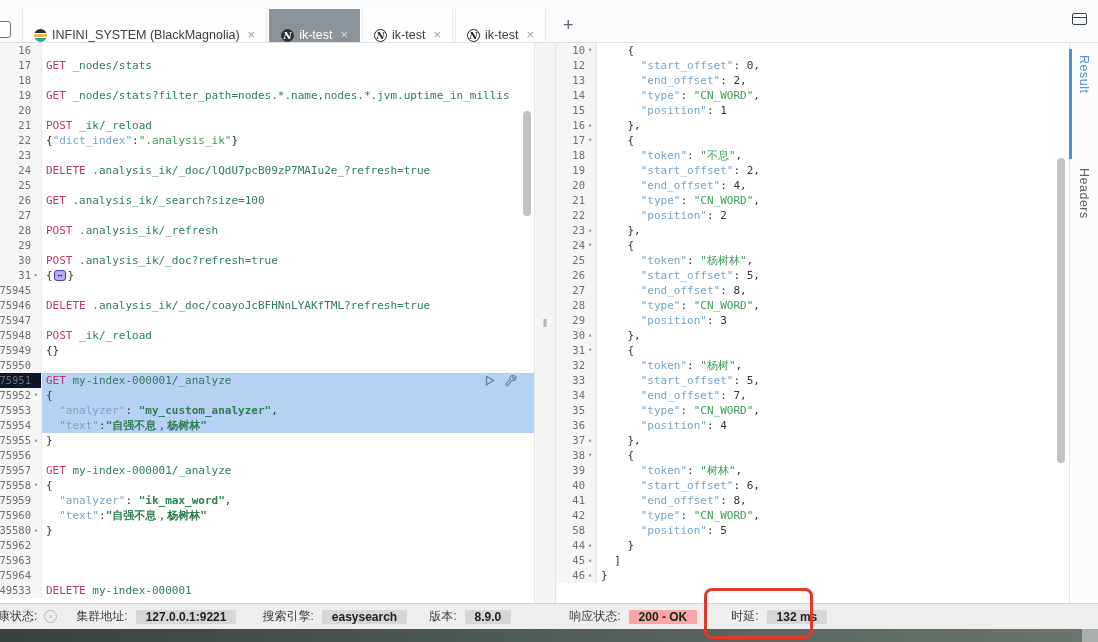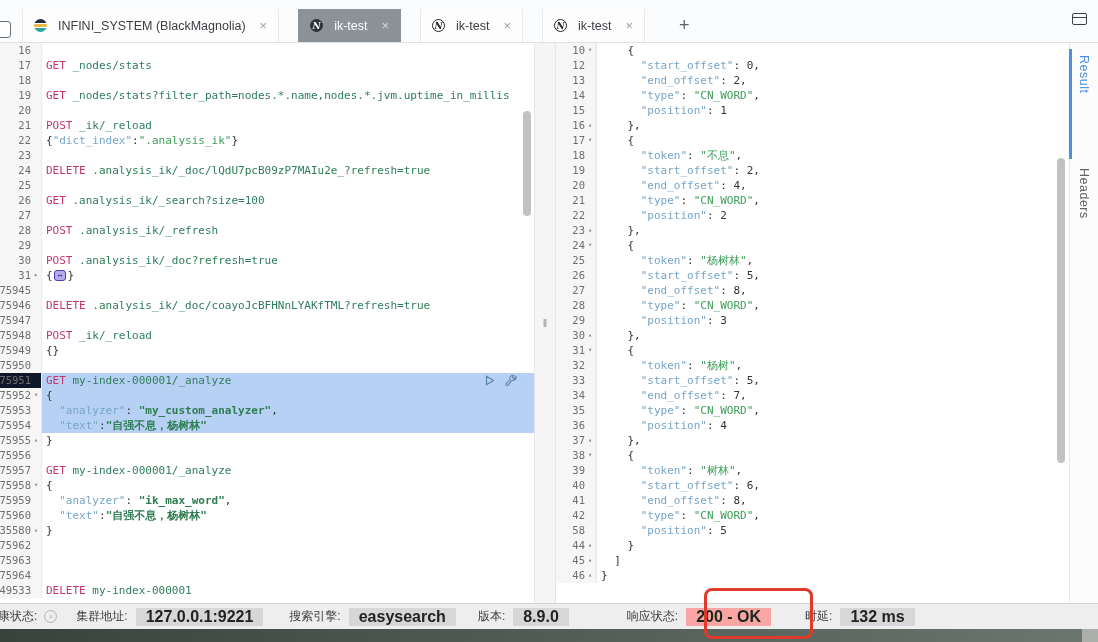--- a/index.html
+++ b/index.html
@@ -5,22 +5,22 @@
   html,body{margin:0;padding:0;background:#e9e9e9;}
   .screen{position:relative;width:1098px;height:642px;overflow:hidden;background:#fff;
           font-family:"Liberation Sans",sans-serif;}
 
   
   .topbar{position:absolute;top:0;left:0;right:0;height:42px;background:#fbfcfd;
           border-bottom:1px solid #dfe1e3;}
   .edge-icon{position:absolute;left:-5px;top:21px;width:14px;height:15px;border:1.5px solid #6b7075;
              border-radius:3px;background:#fff;}
   .tabs{position:absolute;left:22px;bottom:0;height:33px;display:flex;align-items:stretch;}
-  .tab{display:flex;align-items:center;gap:11px;padding:0 11px;background:#fdfdfe;
-       border-left:1px solid #e8eaeb;border-right:1px solid #e8eaeb;margin-right:19px;
+  .tab{display:flex;align-items:flex-end;gap:5px;padding:0 11px;background:#fdfdfe;
+       border-left:1px solid #e8eaeb;border-right:1px solid #e8eaeb;margin-right:2px;
        font-size:12.5px;color:#3c4043;cursor:default;}
   .tab.active{background:#8b9298;color:#fff;border-color:#8b9298;}
   .tab-label{white-space:nowrap;}
   .tab-close{color:#9aa0a6;font-size:13px;margin-left:3px;}
   .tab.active .tab-close{color:#d8dbde;}
   .tab-plus{display:flex;align-items:center;padding:0 15px;font-size:18px;color:#5f6368;}
   .logo-infini{width:13px;height:13px;border-radius:50%;overflow:hidden;display:inline-flex;
                flex-direction:column;gap:1px;background:#fff;flex:none;}
   .logo-infini i{display:block;width:100%;}
   .logo-infini .s1{height:4px;background:#232f40;}
@@ -74,21 +74,21 @@
   .side-tab{position:absolute;left:7px;writing-mode:vertical-rl;font-size:12.5px;letter-spacing:.5px;
             white-space:nowrap;}
   .side-tab.result{top:12px;color:#4a8fe0;}
   .side-tab .accent{position:absolute;left:-8px;top:-6px;width:3px;height:110px;background:#4a8fe0;}
   .side-tab.headers{top:125px;color:#5f6368;}
 
   
   .statusbar{position:absolute;left:0;top:603px;right:0;height:25px;background:#eeeeef;
              border-top:1px solid #d4d4d4;display:flex;align-items:center;font-size:12px;color:#3f3f3f;}
   .slabel{white-space:nowrap;}
-  .badge{background:#d7d7d9;border-radius:0;padding:0 10px;font-weight:700;font-size:16px;
+  .badge{background:#d7d7d9;border-radius:0;padding:0 10px;font-weight:700;font-size:12px;
          color:#222;margin-left:8px;white-space:nowrap;}
   .badge.green{background:#fca5a5;color:#14281c;}
   .health-ico{width:13px;height:13px;border-radius:50%;border:1.5px solid #b5b5b5;color:#b5b5b5;
               display:inline-flex;align-items:center;justify-content:center;font-size:8px;
               margin-left:7px;box-sizing:border-box;}
   .ml-health{margin-left:-14px;}
   .ml-cluster{margin-left:19px;} .ml-engine{margin-left:26px;} .ml-version{margin-left:22px;}
   .ml-response{margin-left:58px;} .ml-latency{margin-left:34px;}
 
   

